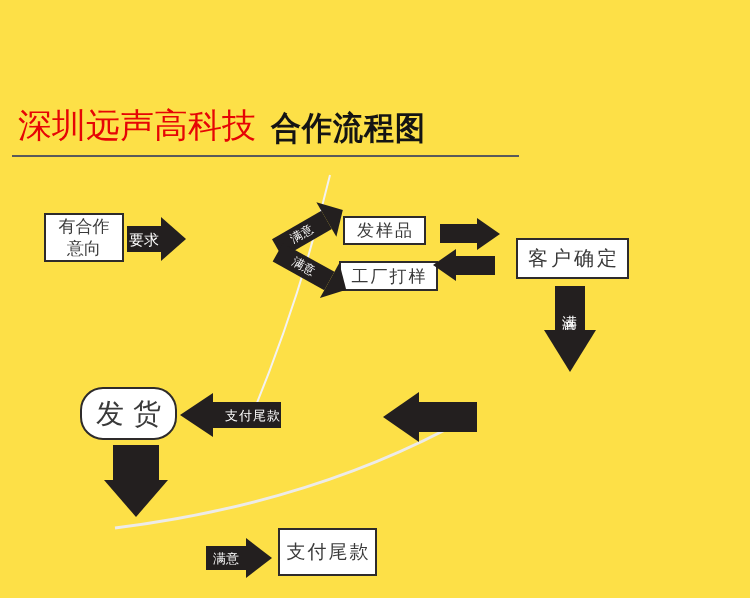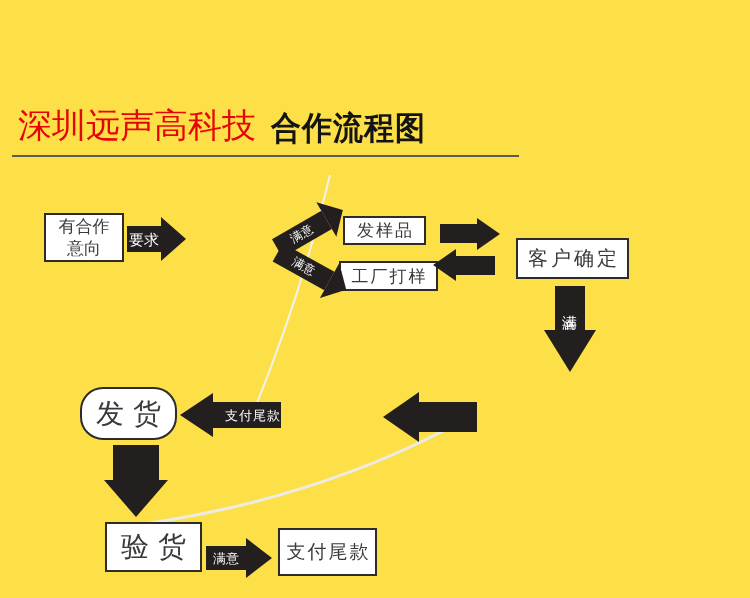--- a/index.html
+++ b/index.html
@@ -73,23 +73,20 @@
   <div class="node" style="left:516px;top:232px;width:113px;height:41px;font-size:20px;margin-top:6px;">
     <span class="ls3">客户确定</span>
   </div>
 
 
 
   <div class="node" style="left:80px;top:387px;width:97px;height:53px;font-size:28px;border-radius:23px;">
     <span class="ls8">发货</span>
   </div>
 
-  <div class="node" style="left:105px;top:522px;width:97px;height:50px;font-size:28px;">
-    <span class="ls8">验货</span>
-  </div>
 
   <div class="node" style="left:278px;top:528px;width:99px;height:48px;font-size:19px;">
     <span class="ls1">支付尾款</span>
   </div>
 
   <div class="arr" style="left:127px;top:217px;width:59px;height:44px;">
     <div class="body" style="height:26px;">
       <span class="label" style="font-size:15px;">要求</span>
     </div>
     <div class="head-r" style="border-width:22px 0 22px 25px;"></div>

